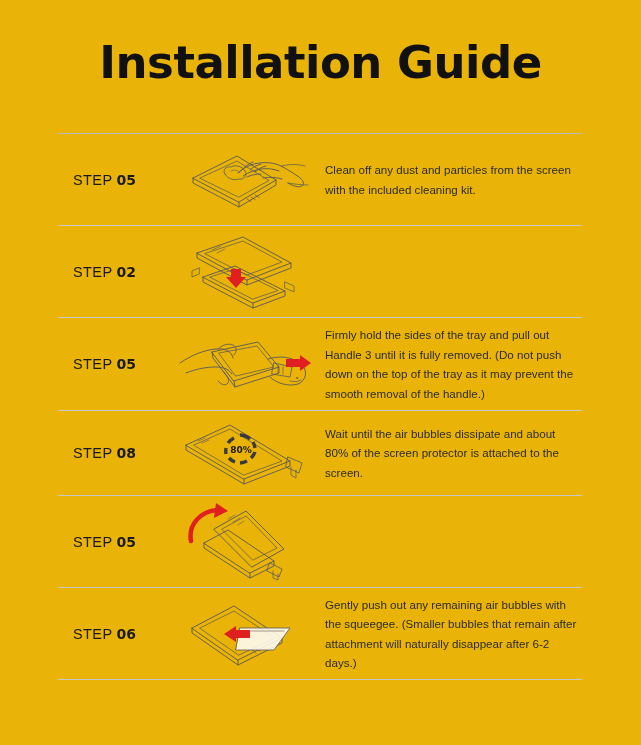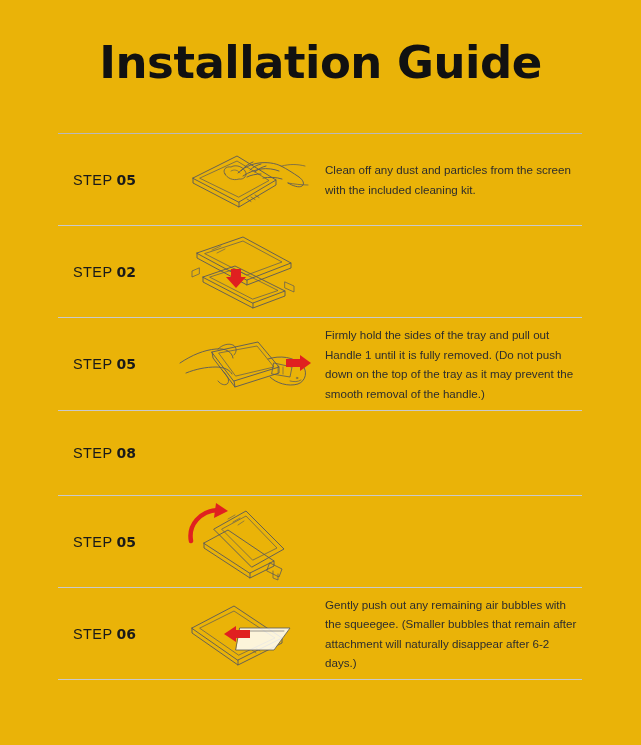--- a/index.html
+++ b/index.html
@@ -197,27 +197,57 @@
             <path d="M112 56 C116 57 120 57 123 55" stroke-width="0.7"></path>
             <circle cx="119" cy="53" r="0.8" stroke-width="0.6"></circle>
           </g>
 
           <g fill="#e02020">
             <path d="M108 34 L122 34 L122 30 L133 38 L122 46 L122 42 L108 42 Z"></path>
           </g>
         </svg>
       </div>
       <div class="step-text">
-        <p>Firmly hold the sides of the tray and pull out Handle 1 until it is fully removed. (Do not push down on the top of the tray as it may prevent the smooth removal of the handle.)</p>
+        <p>Firmly hold the sides of the tray and pull out Handle 3 until it is fully removed. (Do not push down on the top of the tray as it may prevent the smooth removal of the handle.)</p>
       </div>
     </div>
 
     <div class="step-row r4">
       <div class="step-label">
         <span>STEP</span><span class="num">08</span>
+      </div>
+      <div class="step-figure">
+        <svg width="136" height="72" viewBox="0 0 136 72">
+          <g fill="none" stroke="#58585c" stroke-width="0.9" stroke-linejoin="round" stroke-linecap="round">
+
+            <path d="M8 28 L52 8 L112 44 L66 62 Z"></path>
+            <path d="M8 28 L8 33 L66 67 L66 62"></path>
+            <path d="M112 44 L112 49 L66 67"></path>
+            <path d="M16 28 L52 12 L104 44 L66 58 Z" stroke-width="0.7"></path>
+
+            <path d="M20 24 L27 21 M24 26 L31 23" stroke-width="0.6"></path>
+
+            <path d="M110 40 L124 46 L121 56 L108 50 Z" stroke-width="0.8"></path>
+            <path d="M113 50 L113 58 L118 61 L118 53" stroke-width="0.7"></path>
+          </g>
+
+          <g stroke="#3a3a3e" stroke-width="3.4" stroke-linecap="butt" fill="none">
+            <path d="M62 18 A16 16 0 0 1 72 22"></path>
+            <path d="M75 25 A16 16 0 0 1 77 31"></path>
+            <path d="M77 35 A16 16 0 0 1 73 41"></path>
+            <path d="M69 44 A16 16 0 0 1 62 46"></path>
+            <path d="M57 45 A16 16 0 0 1 51 41"></path>
+            <path d="M48 37 A16 16 0 0 1 48 31"></path>
+            <path d="M50 26 A16 16 0 0 1 56 21"></path>
+          </g>
+          <text x="63" y="36" text-anchor="middle" font-family="DejaVu Sans, sans-serif" font-size="9" font-weight="bold" fill="#1a1a1a">80%</text>
+        </svg>
+      </div>
+      <div class="step-text">
+        <p>Wait until the air bubbles dissipate and about 80% of the screen protector is attached to the screen.</p>
       </div>
     </div>
 
     <div class="step-row r5">
       <div class="step-label">
         <span>STEP</span><span class="num">05</span>
       </div>
       <div class="step-figure">
         <svg width="136" height="82" viewBox="0 0 136 82">
           <g fill="none" stroke="#58585c" stroke-width="0.9" stroke-linejoin="round" stroke-linecap="round">

